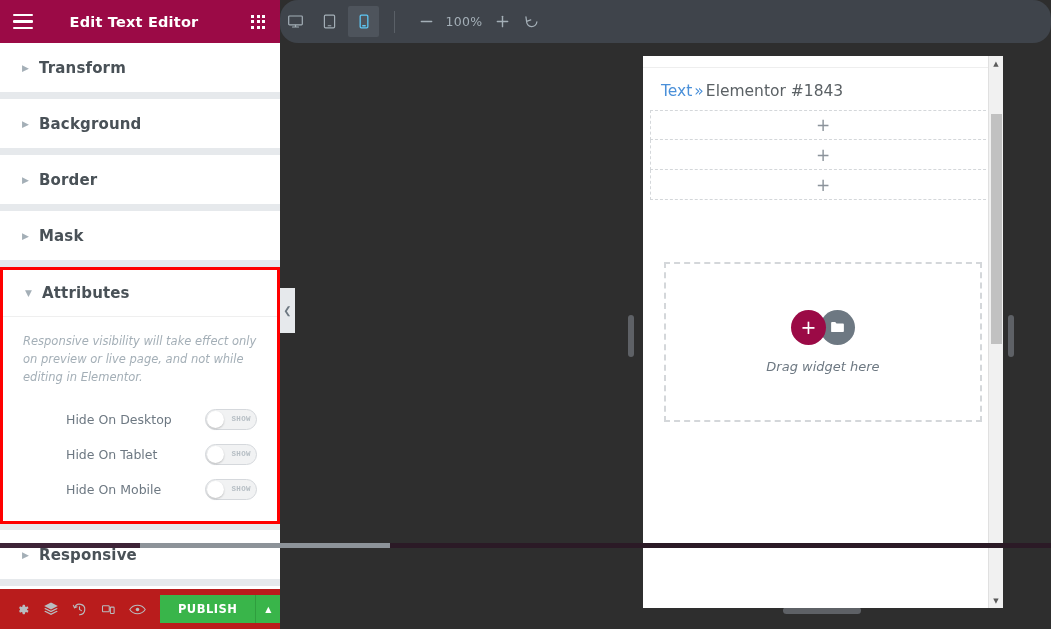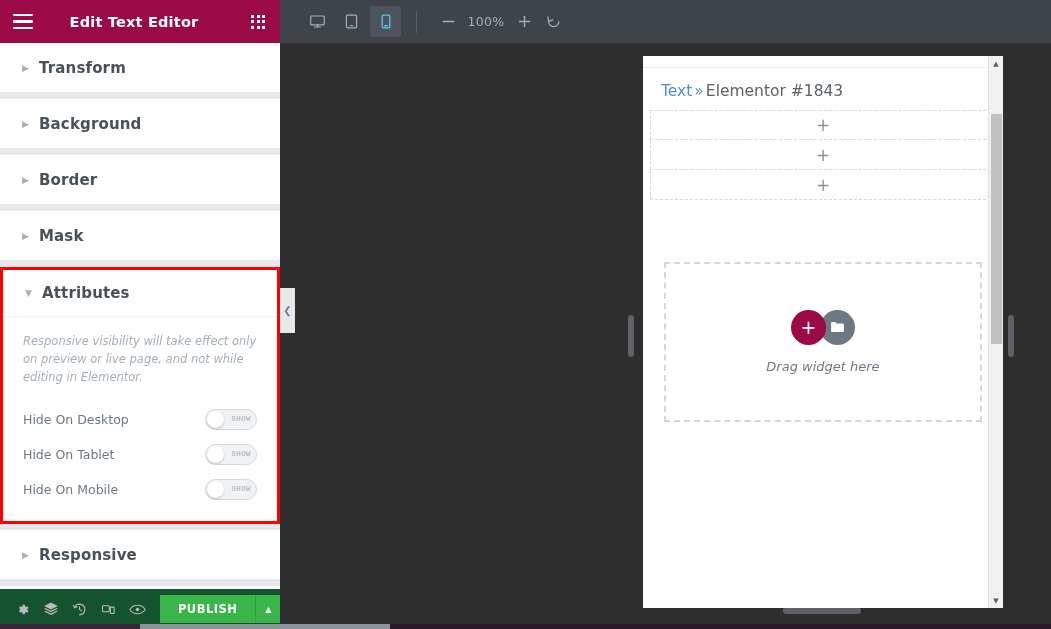--- a/index.html
+++ b/index.html
@@ -2,21 +2,21 @@
 <html><head>
 <meta charset="utf-8">
 <style>
   * { box-sizing: border-box; margin: 0; padding: 0; }
   html, body {
     width: 1051px; height: 629px;
     overflow: hidden;
     background: #2e2e2e;
     font-family: "DejaVu Sans", "Liberation Sans", sans-serif;
   }
-  #app { position: relative; width: 1051px; height: 629px; }
+  #app { position: relative; width: 1051px; height: 548px; }
 
   
   .panel {
     position: absolute; left: 0; top: 0;
     width: 280px; height: 629px;
     background: #ffffff;
     display: flex; flex-direction: column;
   }
   .panel-header {
     height: 43px; background: #9b0a46;
@@ -78,20 +78,21 @@
     border-bottom: 1px solid #efefef;
   }
   .resp-inner { padding: 16px 20px 14px 20px; background: #fff; }
   .resp-note {
     color: #a4afb7; font-size: 11.5px; font-style: italic;
     line-height: 1.55; margin-bottom: 16px;
   }
   .toggle-row {
     display: flex; align-items: center; justify-content: space-between;
     height: 35px;
+    margin-left: 43px;
   }
   .toggle-label { color: #6d7882; font-size: 12.5px; }
   .switch {
     width: 52px; height: 21px; border-radius: 11px;
     background: #f1f2f3; border: 1px solid #d5d8dc;
     position: relative; cursor: pointer; flex: 0 0 52px;
   }
   .switch .knob {
     position: absolute; left: 1px; top: 1px;
     width: 17px; height: 17px; border-radius: 50%;
@@ -99,21 +100,21 @@
     box-shadow: 0 1px 2px rgba(0,0,0,.22);
   }
   .switch .sw-text {
     position: absolute; right: 5px; top: 0; line-height: 19px;
     font-size: 7.5px; font-weight: bold; color: #b6bec4;
     letter-spacing: .4px;
     font-family: Liberation Mono, monospace;
   }
 
   .panel-footer {
-    flex: 0 0 40px; height: 40px; background: #14532d;
+    flex: 0 0 40px; height: 40px; background: #b91c1c;
     display: flex; align-items: center; padding-left: 8px;
   }
   .foot-icon {
     width: 33px; height: 40px;
     display: flex; align-items: center; justify-content: center;
     color: #b9bcbf; cursor: pointer;
   }
   .publish-btn {
     margin-left: 8px; height: 28px; background: #39b54a;
     color: #fff; font-size: 11.5px; font-weight: bold;
@@ -137,21 +138,21 @@
     display: flex; align-items: center; justify-content: center;
     color: #6d7882; font-size: 10px; cursor: pointer;
     z-index: 6;
   }
 
   
   .topbar {
     position: absolute; left: 280px; top: 0;
     width: 771px; height: 43px;
     background: #3f444b;
-    display: flex; align-items: center; padding-left: 22px;
+    display: flex; align-items: center;  border-radius: 18px;
   }
   .dev-btn {
     width: 31px; height: 31px; margin-right: 3px;
     display: flex; align-items: center; justify-content: center;
     color: #a4afb7; cursor: pointer; border-radius: 2px;
   }
   .dev-btn.active { background: #4e545c; color: #5ec8f5; }
   .tb-divider {
     width: 1px; height: 22px; background: #5a6067; margin: 0 16px 0 12px;
   }

